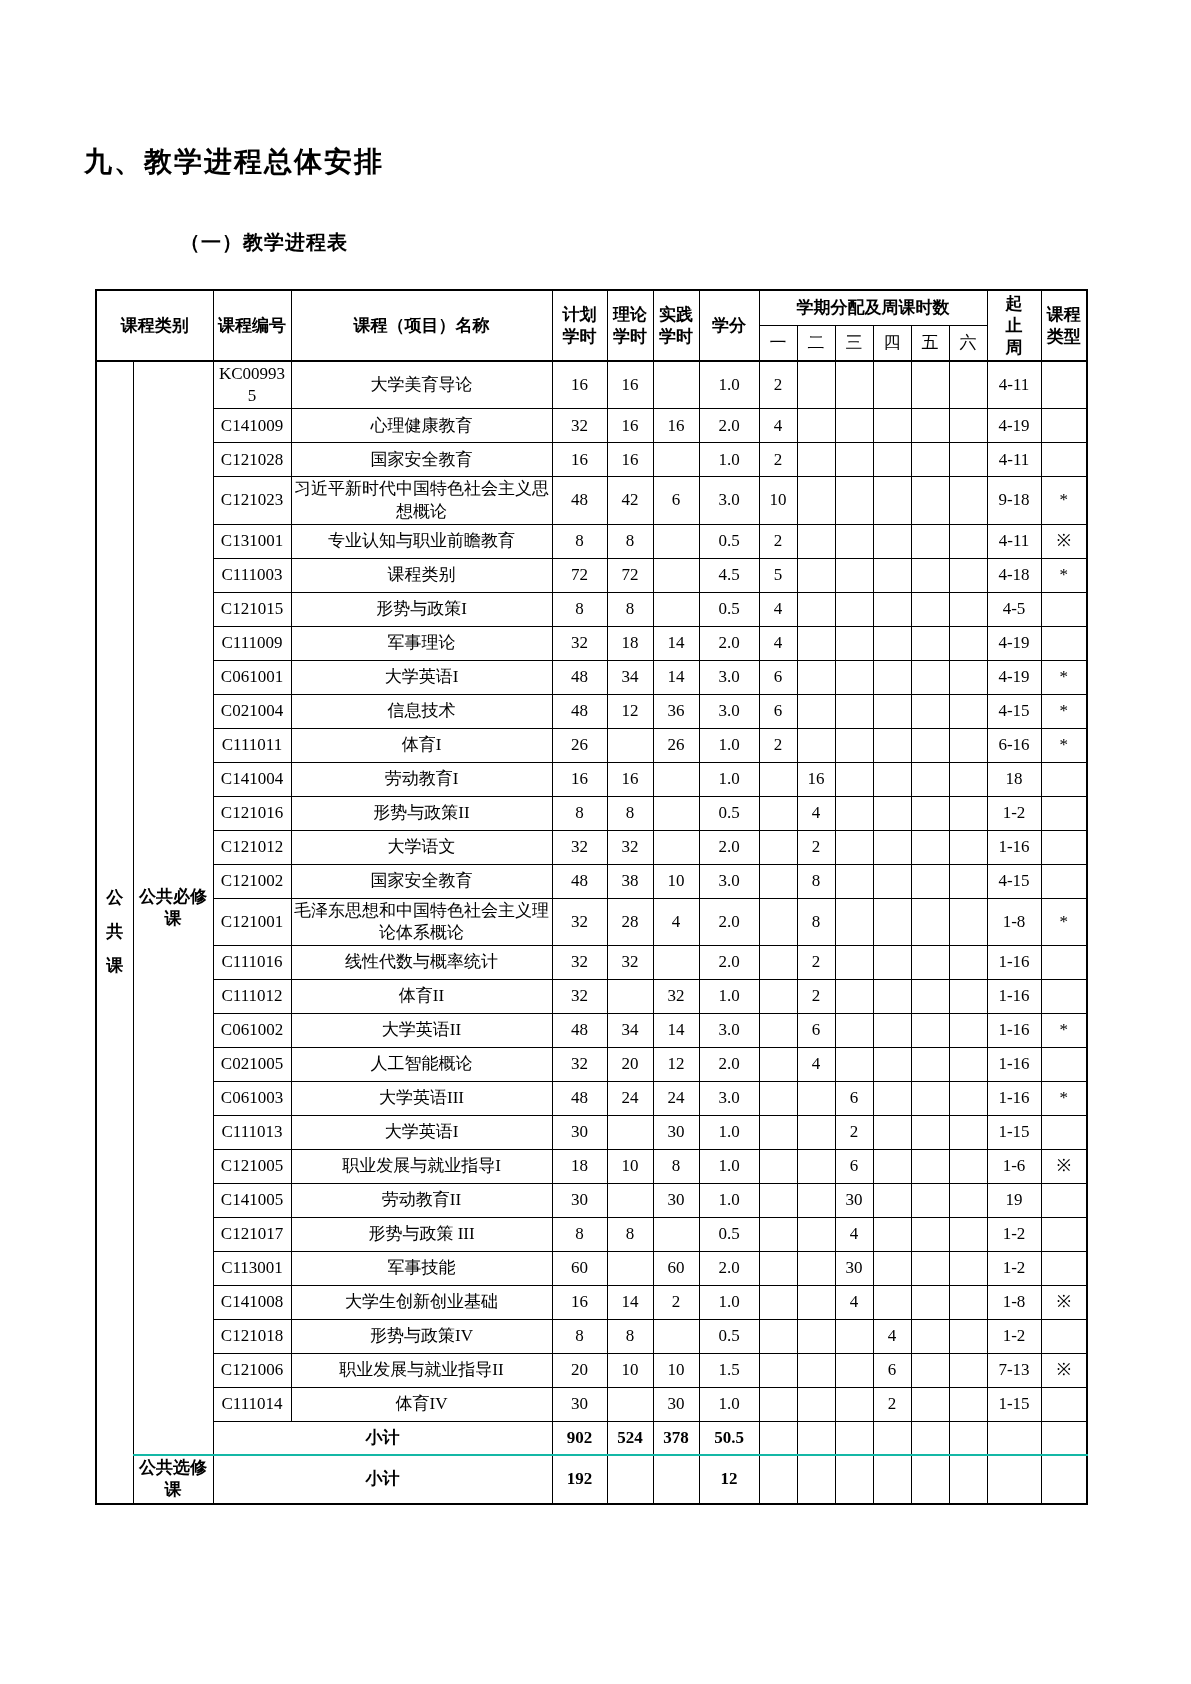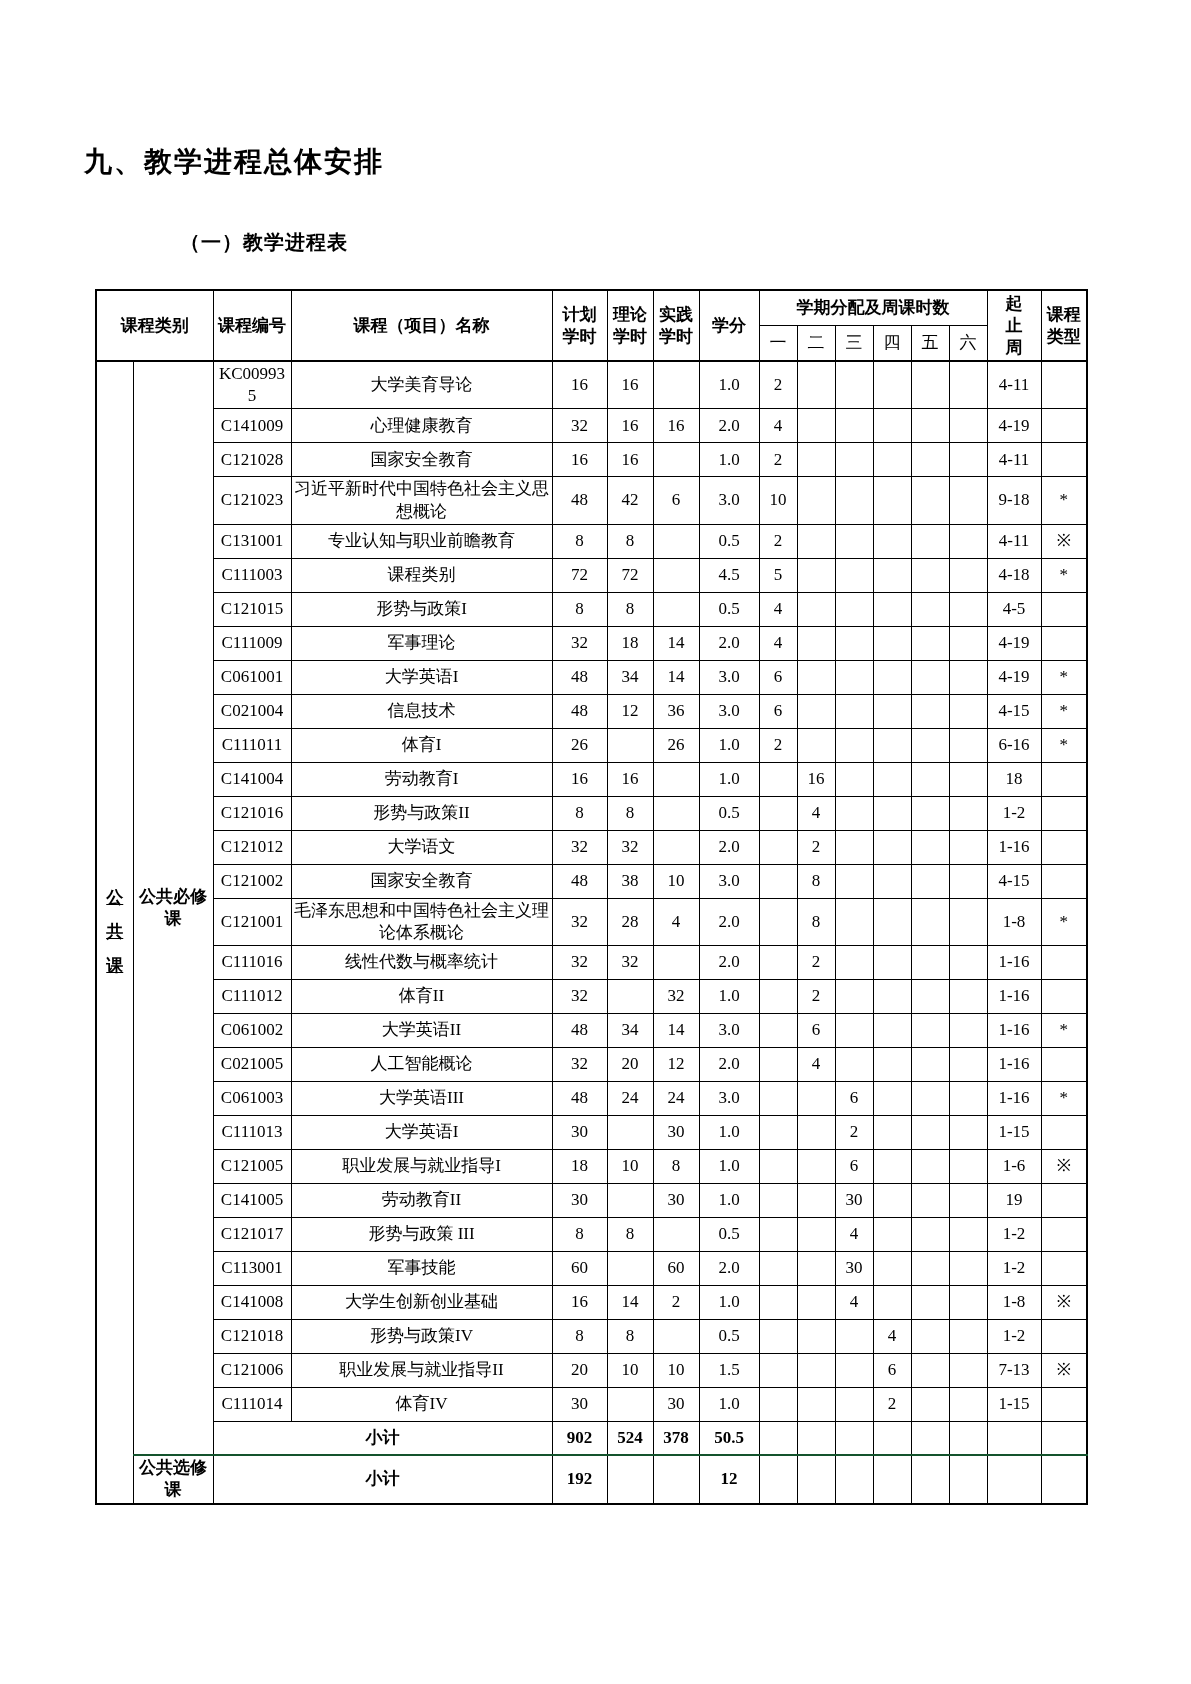--- a/index.html
+++ b/index.html
@@ -35,29 +35,29 @@
     font-size: 17px;
     line-height: 1.3;
     padding: 1px 2px;
     overflow: hidden;
   }
   .ctable thead { border-bottom: 2px solid #000; }
   .ctable thead tr { height: 35px; }
   .ctable thead th { font-weight: bold; }
   .ctable thead th.sem-h { font-weight: normal; }
   .ctable tbody tr { height: 34px; }
-  .vstack { width: 1.1em; margin: 0 auto; line-height: 2.0; font-weight: bold; text-decoration: underline; }
+  .vstack { width: 1.1em; margin: 0 auto; line-height: 2.0; font-weight: bold; }
   .vstack-h { width: 1.1em; margin: 1px auto; line-height: 1.28; font-weight: bold; }
   .cat-sub { font-weight: bold; line-height: 1.5; }
   .name-cell { text-align: left; padding: 2px 4px 2px 7px; }
   .code-cell { word-break: break-all; line-height: 1.25; }
   .weeks-cell { vertical-align: top; padding-top: 3px; }
   .row-subtotal td { font-weight: bold; }
   .row-subtotal { border-top: 1px solid #000; }
-  .row-elective { border-top: 2px solid #14532d; height: 74px; }
+  .row-elective { border-top: 2px solid #14b8a6; height: 74px; }
   .row-elective td { font-weight: bold; }
 </style>
 </head>
 <body>
 
 <h1 class="doc-title">九、教学进程总体安排</h1>
 <h2 class="doc-subtitle">（一）教学进程表</h2>
 
 <table class="ctable">
   <colgroup>

